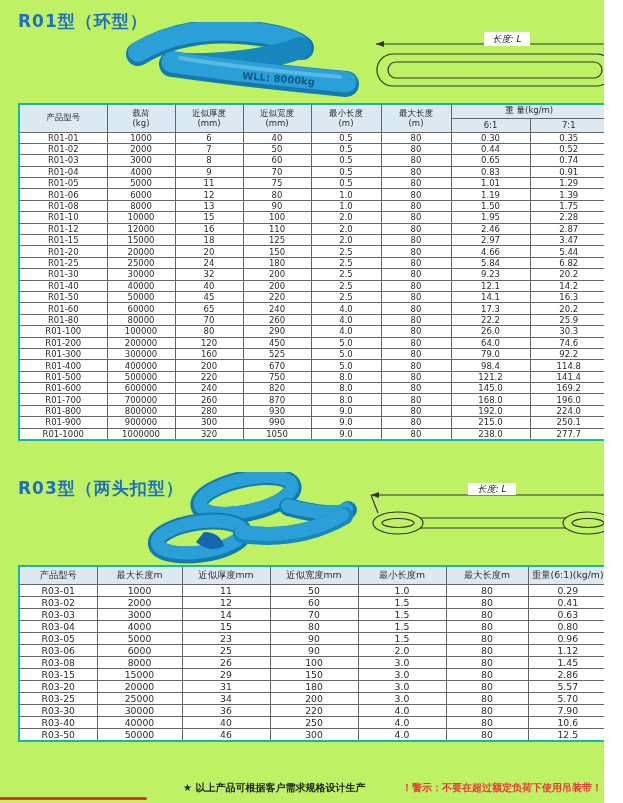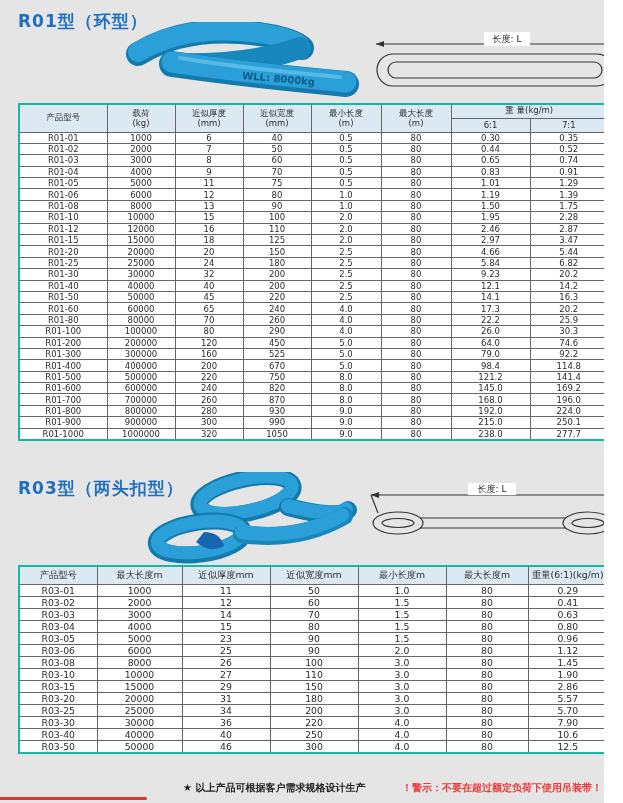--- a/index.html
+++ b/index.html
@@ -1,25 +1,25 @@
 <!DOCTYPE html>
 <html><head>
 <meta charset="utf-8">
 <style>
   html,body{margin:0;padding:0;background:#fff;}
-  #page{position:relative;width:604px;height:803px;background:#e5e5e5;overflow:hidden;
+  #page{position:relative;width:604px;height:803px;background:#bef264;overflow:hidden;
         font-family:"DejaVu Sans","Liberation Sans",sans-serif;}
   .sec-title{position:absolute;left:18px;font-size:17px;font-weight:bold;color:#1e6fc0;letter-spacing:1px;}
   #title-r01{top:10px;}
   #title-r03{top:477px;}
   svg{display:block;}
   .photo{position:absolute;}
   #photo-r01{left:110px;top:22px;}
   #photo-r03{left:138px;top:472px;}
-  .diagram{position:absolute;}
+  .diagram{position:absolute;font-style:italic;}
   #diagram-r01{left:372px;top:28px;}
   #diagram-r03{left:368px;top:483px;}
   table{border-collapse:collapse;table-layout:fixed;position:absolute;left:18px;
         border:2px solid #14b8a6;background:#fff;}
   #table-r01{top:103px;width:589px;font-size:8.5px;}
   #table-r03{top:565px;width:589px;font-size:9.3px;}
   th,td{border:1px solid #666;text-align:center;vertical-align:middle;padding:0;
         color:#2b2b2b;font-weight:normal;white-space:nowrap;overflow:hidden;}
   thead th{background:#dce8f2;}
   #table-r01 thead tr{height:14px;}
@@ -493,29 +493,20 @@
         <tr>
           <td>R03-08</td>
           <td>8000</td>
           <td>26</td>
           <td>100</td>
           <td>3.0</td>
           <td>80</td>
           <td>1.45</td>
         </tr>
         <tr>
-          <td>R03-10</td>
-          <td>10000</td>
-          <td>27</td>
-          <td>110</td>
-          <td>3.0</td>
-          <td>80</td>
-          <td>1.90</td>
-        </tr>
-        <tr>
           <td>R03-15</td>
           <td>15000</td>
           <td>29</td>
           <td>150</td>
           <td>3.0</td>
           <td>80</td>
           <td>2.86</td>
         </tr>
         <tr>
           <td>R03-20</td>

